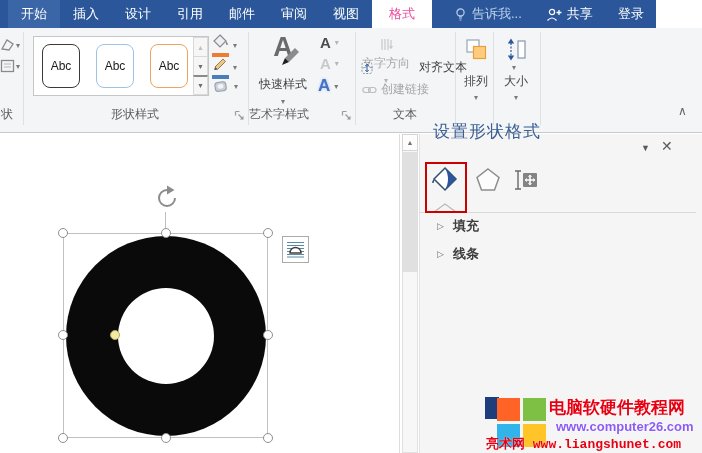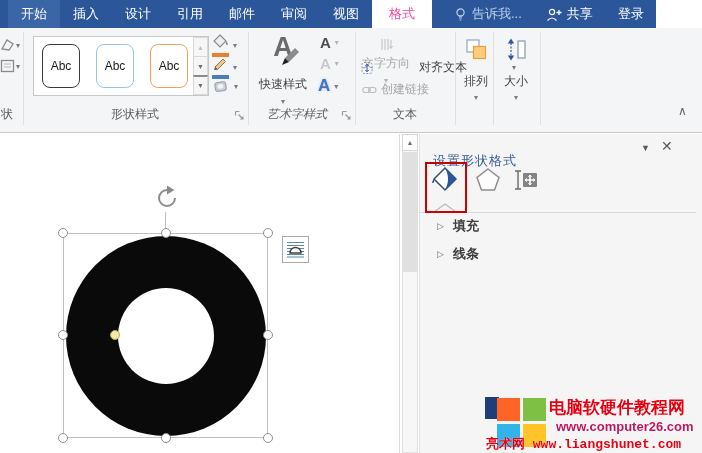--- a/index.html
+++ b/index.html
@@ -41,32 +41,32 @@
   #selbox { position:absolute; left:63px; top:233px; width:205px; height:205px; border:1px solid #C0C0C0; }
   #donut { position:absolute; left:66px; top:236px; width:200px; height:200px; border-radius:50%; }
   #donut .hole { position:absolute; left:52px; top:52px; width:96px; height:96px; border-radius:50%; background:#fff; }
   .handle { position:absolute; width:10px; height:10px; border-radius:50%; background:#fff; border:1px solid #8F8F8F; }
   #adjhandle { position:absolute; left:110px; top:330px; width:10px; height:10px; border-radius:50%; background:#F1E9A8; border:1px solid #BBA94E; }
   #rotline { position:absolute; left:165px; top:212px; width:1px; height:21px; background:#BFBFBF; }
   #layoutbtn { position:absolute; left:282px; top:236px; width:27px; height:27px; background:#fff; border:1px solid #ABABAB; display:flex; align-items:center; justify-content:center; }
 
   
   #pane { position:absolute; left:419px; top:134px; width:283px; height:319px; background:#F5F5F5; border-left:1px solid #E3E3E3; }
-  #pane-title { position:absolute; left:433px; top:152px; font-size:13px; color:#3A6096; letter-spacing:1px; }
+  #pane-title { position:absolute; left:433px; top:120px; font-size:17px; color:#3A6096; letter-spacing:1px; }
   #pane-dd { position:absolute; left:641px; top:143px; font-size:9px; color:#5A5A5A; }
   #pane-close { position:absolute; left:661px; top:138px; font-size:14px; color:#5A5A5A; }
   #pane-sep { position:absolute; left:419px; top:212px; width:277px; height:1px; background:#D9D9D9; }
   #redbox { position:absolute; left:425px; top:162px; width:42px; height:51px; border:2px solid #CC0000; z-index:5; }
   .pane-row { position:absolute; display:flex; align-items:center; gap:9px; font-size:13px; font-weight:bold; color:#3D3D3D; }
   .pane-row .tri { font-size:9px; color:#6E6E6E; font-weight:normal; }
 
   
   .wm-sq { position:absolute; width:23px; height:23px; }
   #wm-title { position:absolute; left:549px; top:396px; font-size:17px; font-weight:bold; color:#E60012; white-space:nowrap; text-shadow:0 0 2px #fff,0 0 2px #fff; }
-  #wm-url1 { position:absolute; left:556px; top:419px; font-size:13px; font-weight:bold; color:#be185d; white-space:nowrap; text-shadow:0 0 2px #fff,0 0 2px #fff; }
+  #wm-url1 { position:absolute; left:556px; top:419px; font-size:13px; font-weight:bold; color:#8b5cf6; white-space:nowrap; text-shadow:0 0 2px #fff,0 0 2px #fff; }
   #wm-line2 { position:absolute; left:486px; top:435px; font-size:13px; font-weight:bold; color:#E60012; white-space:nowrap; font-family:"Liberation Mono","DejaVu Sans Mono",monospace; text-shadow:0 0 1px #fff; }
 </style>
 </head>
 <body>
 
 <div id="tabbar">
   <div class="tab first">开始</div>
   <div class="tab">插入</div>
   <div class="tab">设计</div>
   <div class="tab">引用</div>
@@ -175,21 +175,21 @@
     <span class="ddv gray">▾</span>
   </div>
   <div class="minibtn" style="left:320px;top:27px;">
     <span style="font-size:15px;font-weight:bold;color:#C9C9C9;">A</span>
     <span class="ddv gray">▾</span>
   </div>
   <div class="minibtn" style="left:318px;top:48px;">
     <span style="font-size:17px;font-weight:bold;color:#4472C4;text-shadow:0 0 3px #A8C4EC;">A</span>
     <span class="ddv">▾</span>
   </div>
-  <div class="glabel" style="left:252px;width:90px;font-style:italic;">艺术字样式</div>
+  <div class="glabel" style="left:234px;width:90px;">艺术字样式</div>
   <div class="launcher" style="left:341px;">
     <svg width="11" height="11" viewBox="0 0 11 11">
       <path d="M1.5 1.5 H5.5 M1.5 1.5 V5.5" stroke="#9B9B9B" stroke-width="1.2" fill="none"></path>
       <path d="M4.5 4.5 L9 9" stroke="#9B9B9B" stroke-width="1.2"></path>
       <path d="M9.5 5.8 V9.5 H5.8 Z" fill="#9B9B9B"></path>
     </svg>
   </div>
   <div class="gsep" style="left:355px;"></div>
 
   <div class="txtrow" style="left:362px;top:10px;color:#A6A6A6;flex-direction:column;">

